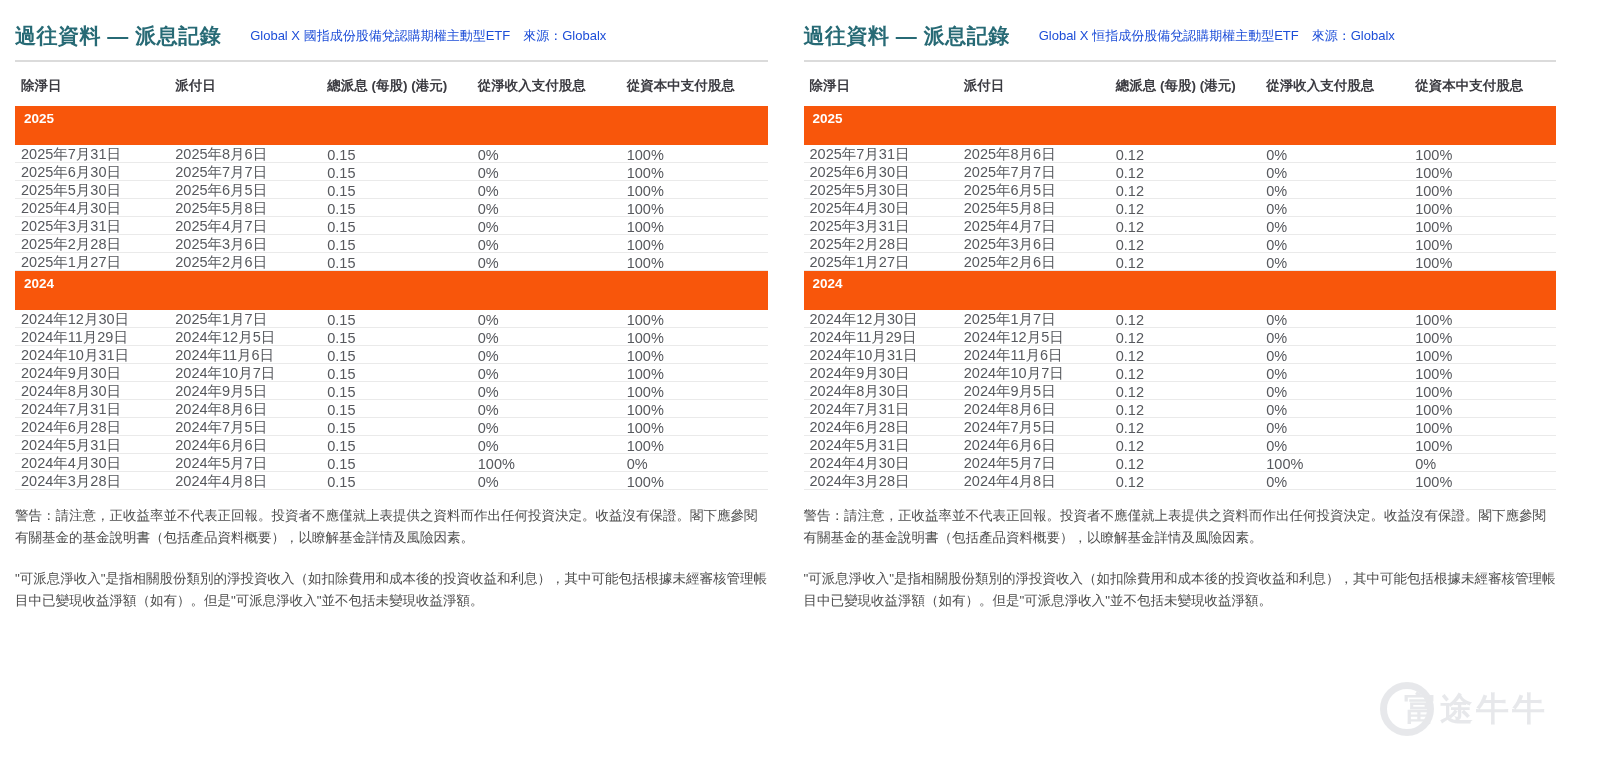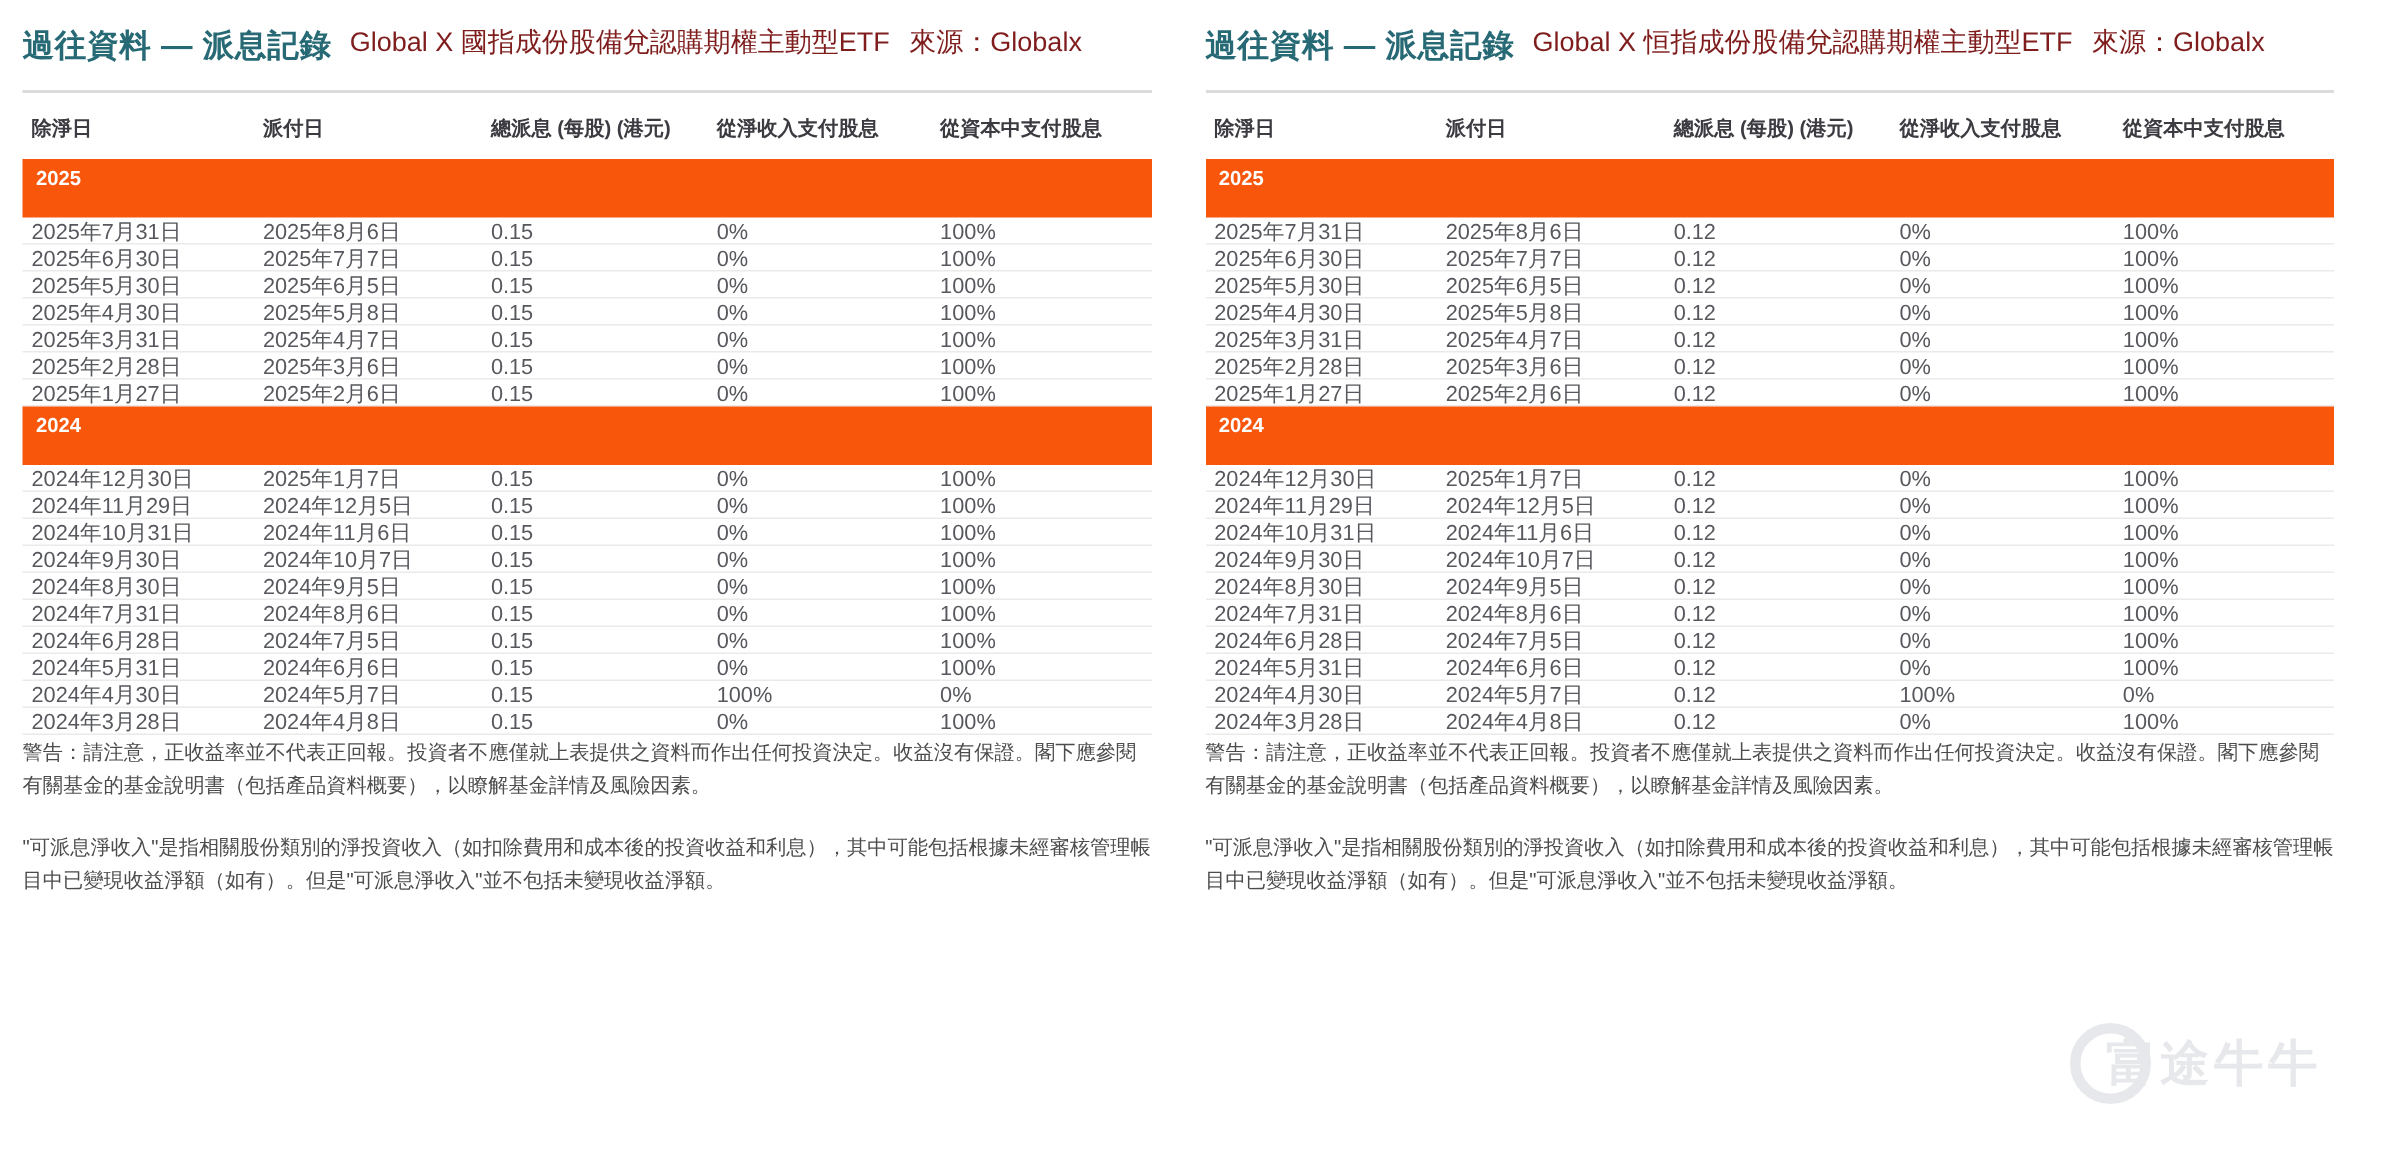--- a/index.html
+++ b/index.html
@@ -13,36 +13,36 @@
   .page { position: relative; width: 1600px; height: 767px; overflow: hidden; }
   .panels {
     display: flex;
     gap: 36px;
     padding: 12px 44px 0 15px;
   }
   .panel { flex: 1; min-width: 0; }
 
   .panel-header {
     display: flex;
-    align-items: flex-start;
+    align-items: center;
     height: 40px;
     margin-top: 4px;
   }
   .title {
     margin: 0;
     font-size: 21px;
     font-weight: bold;
     color: #276A75;
     letter-spacing: 0.5px;
     white-space: nowrap;
   }
   .subtitle {
-    margin-left: 12px;
-    font-size: 18px;
-    color: #7f1d1d;
+    margin-left: 29px;
+    font-size: 13px;
+    color: #1d4ed8;
     font-weight: 500;
     white-space: nowrap;
   }
   .subtitle .source { margin-left: 13px; }
 
   .divider { height: 2px; background: #dbdbdb; margin-top: 4px; }
 
   .thead, .tr {
     display: grid;
     grid-template-columns: 20.5% 20.2% 20% 19.8% 19.5%;
@@ -70,21 +70,21 @@
     border-bottom: 1px solid #eaeaea;
   }
   .td {
     font-size: 14.5px;
     color: #56585D;
     padding-left: 6px;
     white-space: nowrap;
   }
 
   .footnotes {
-    margin-top: 1px;
+    margin-top: 15px;
     font-size: 13.5px;
     color: #4C4C4C;
     line-height: 1.64;
   }
   .footnotes p { margin: 0 0 19px 0; }
 
   .watermark {
     position: absolute;
     right: 52px;
     bottom: 31px;

